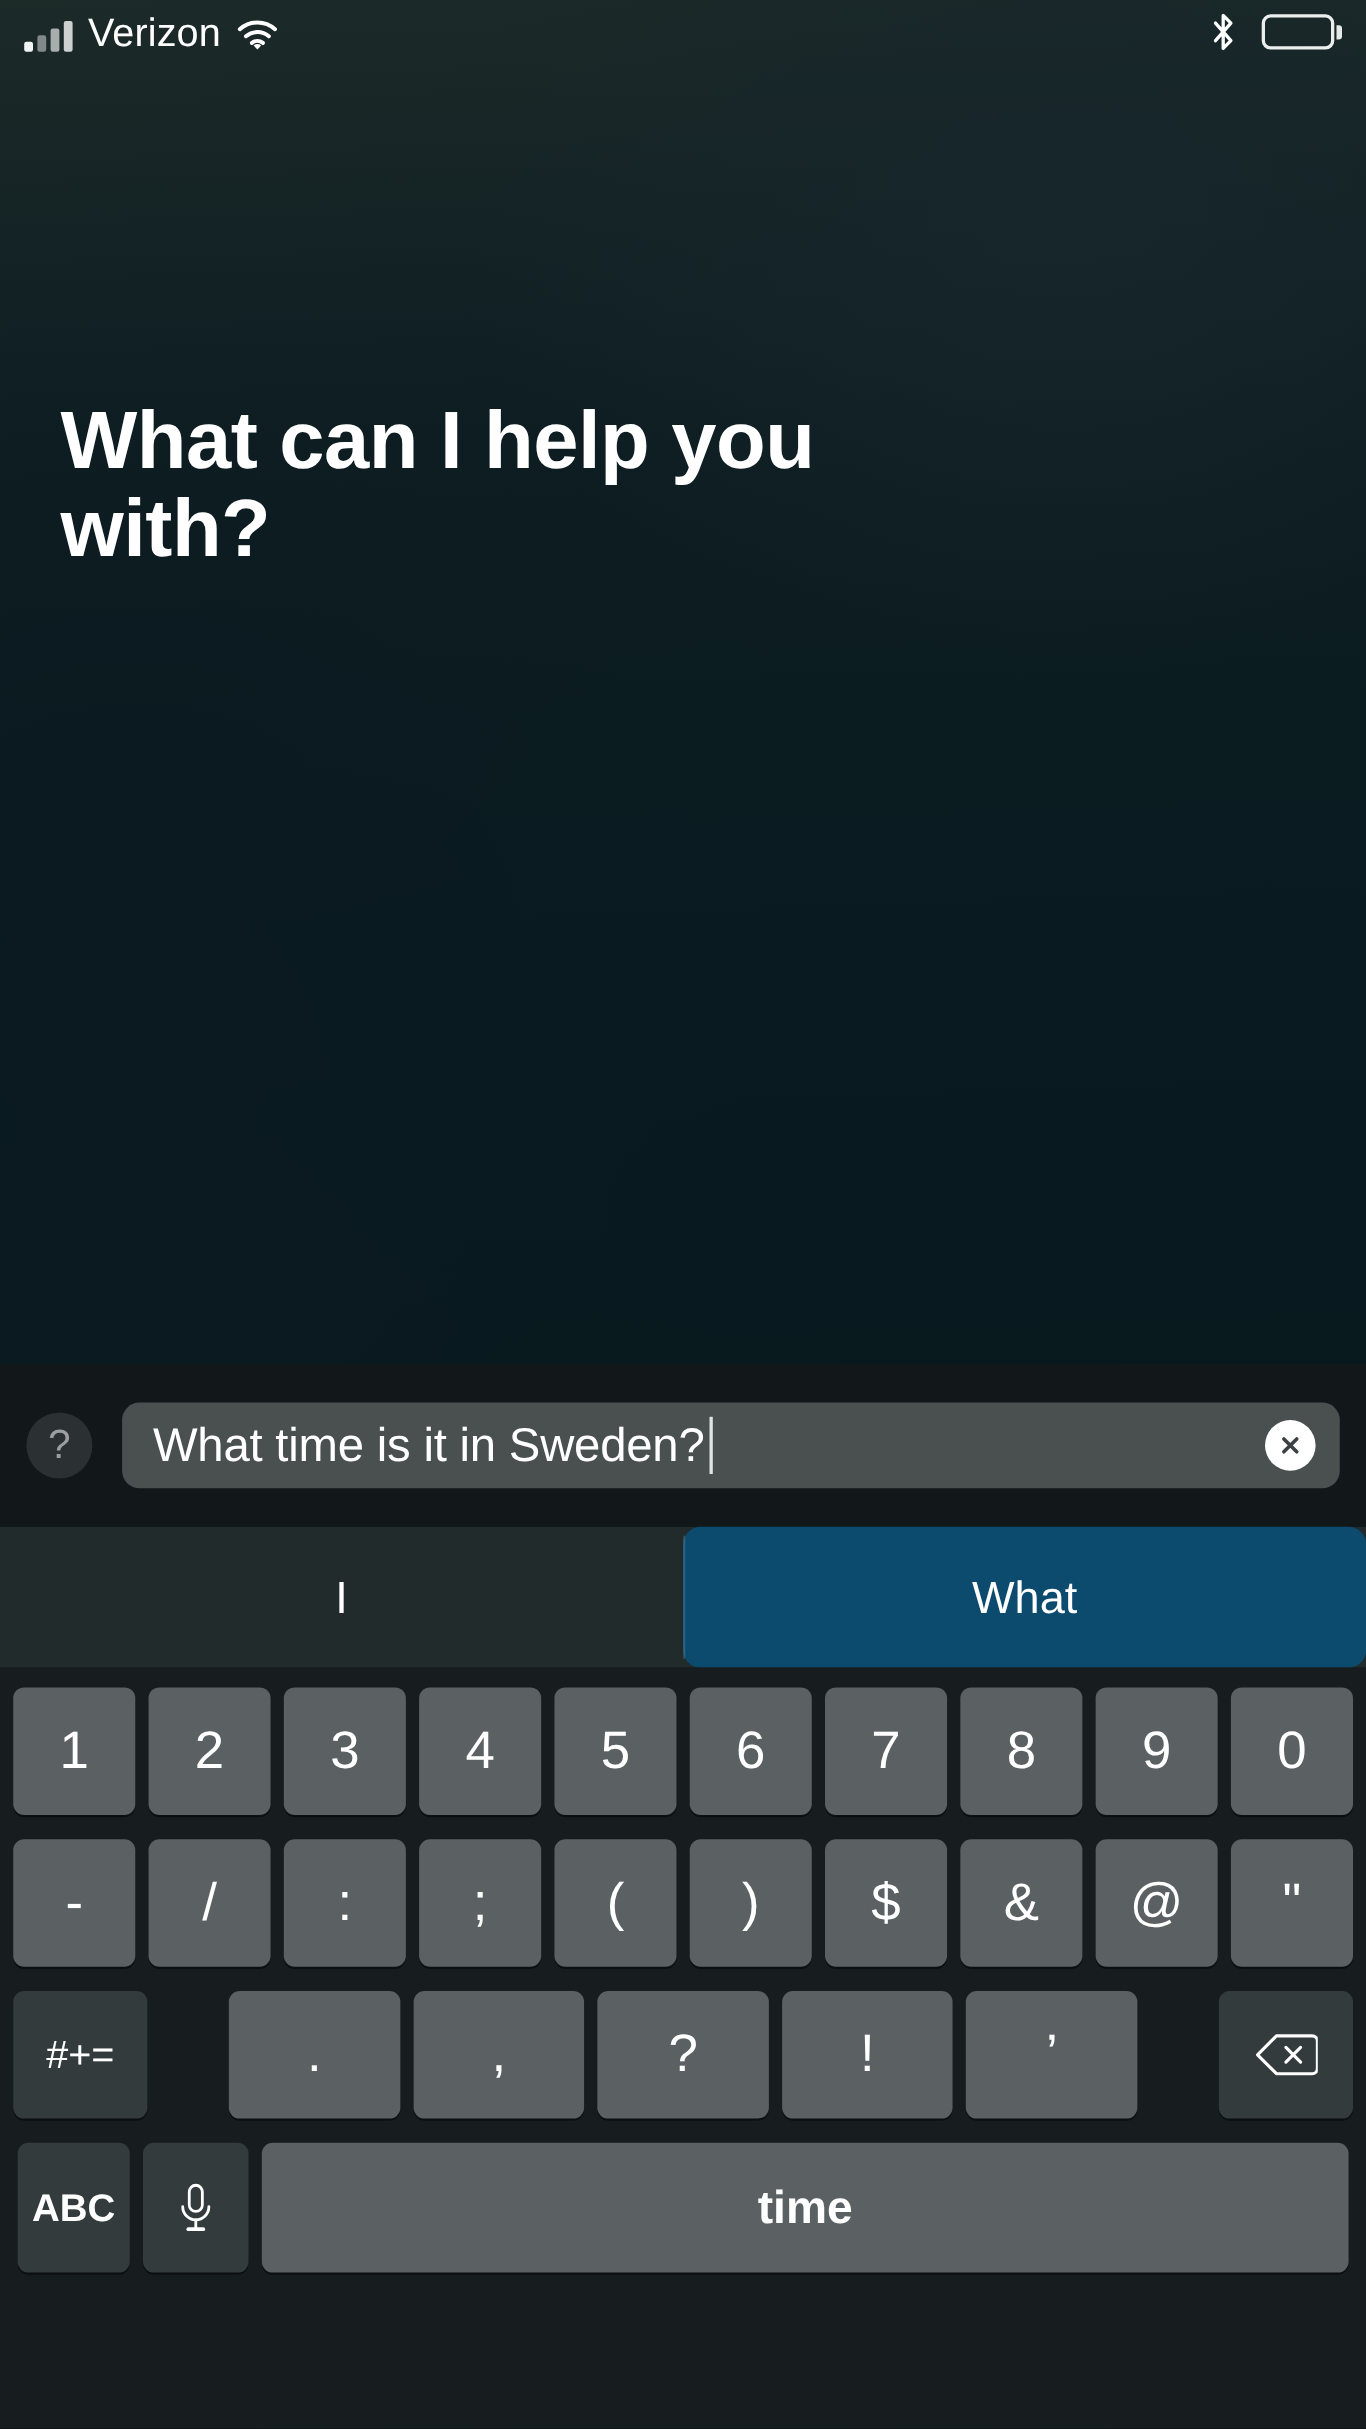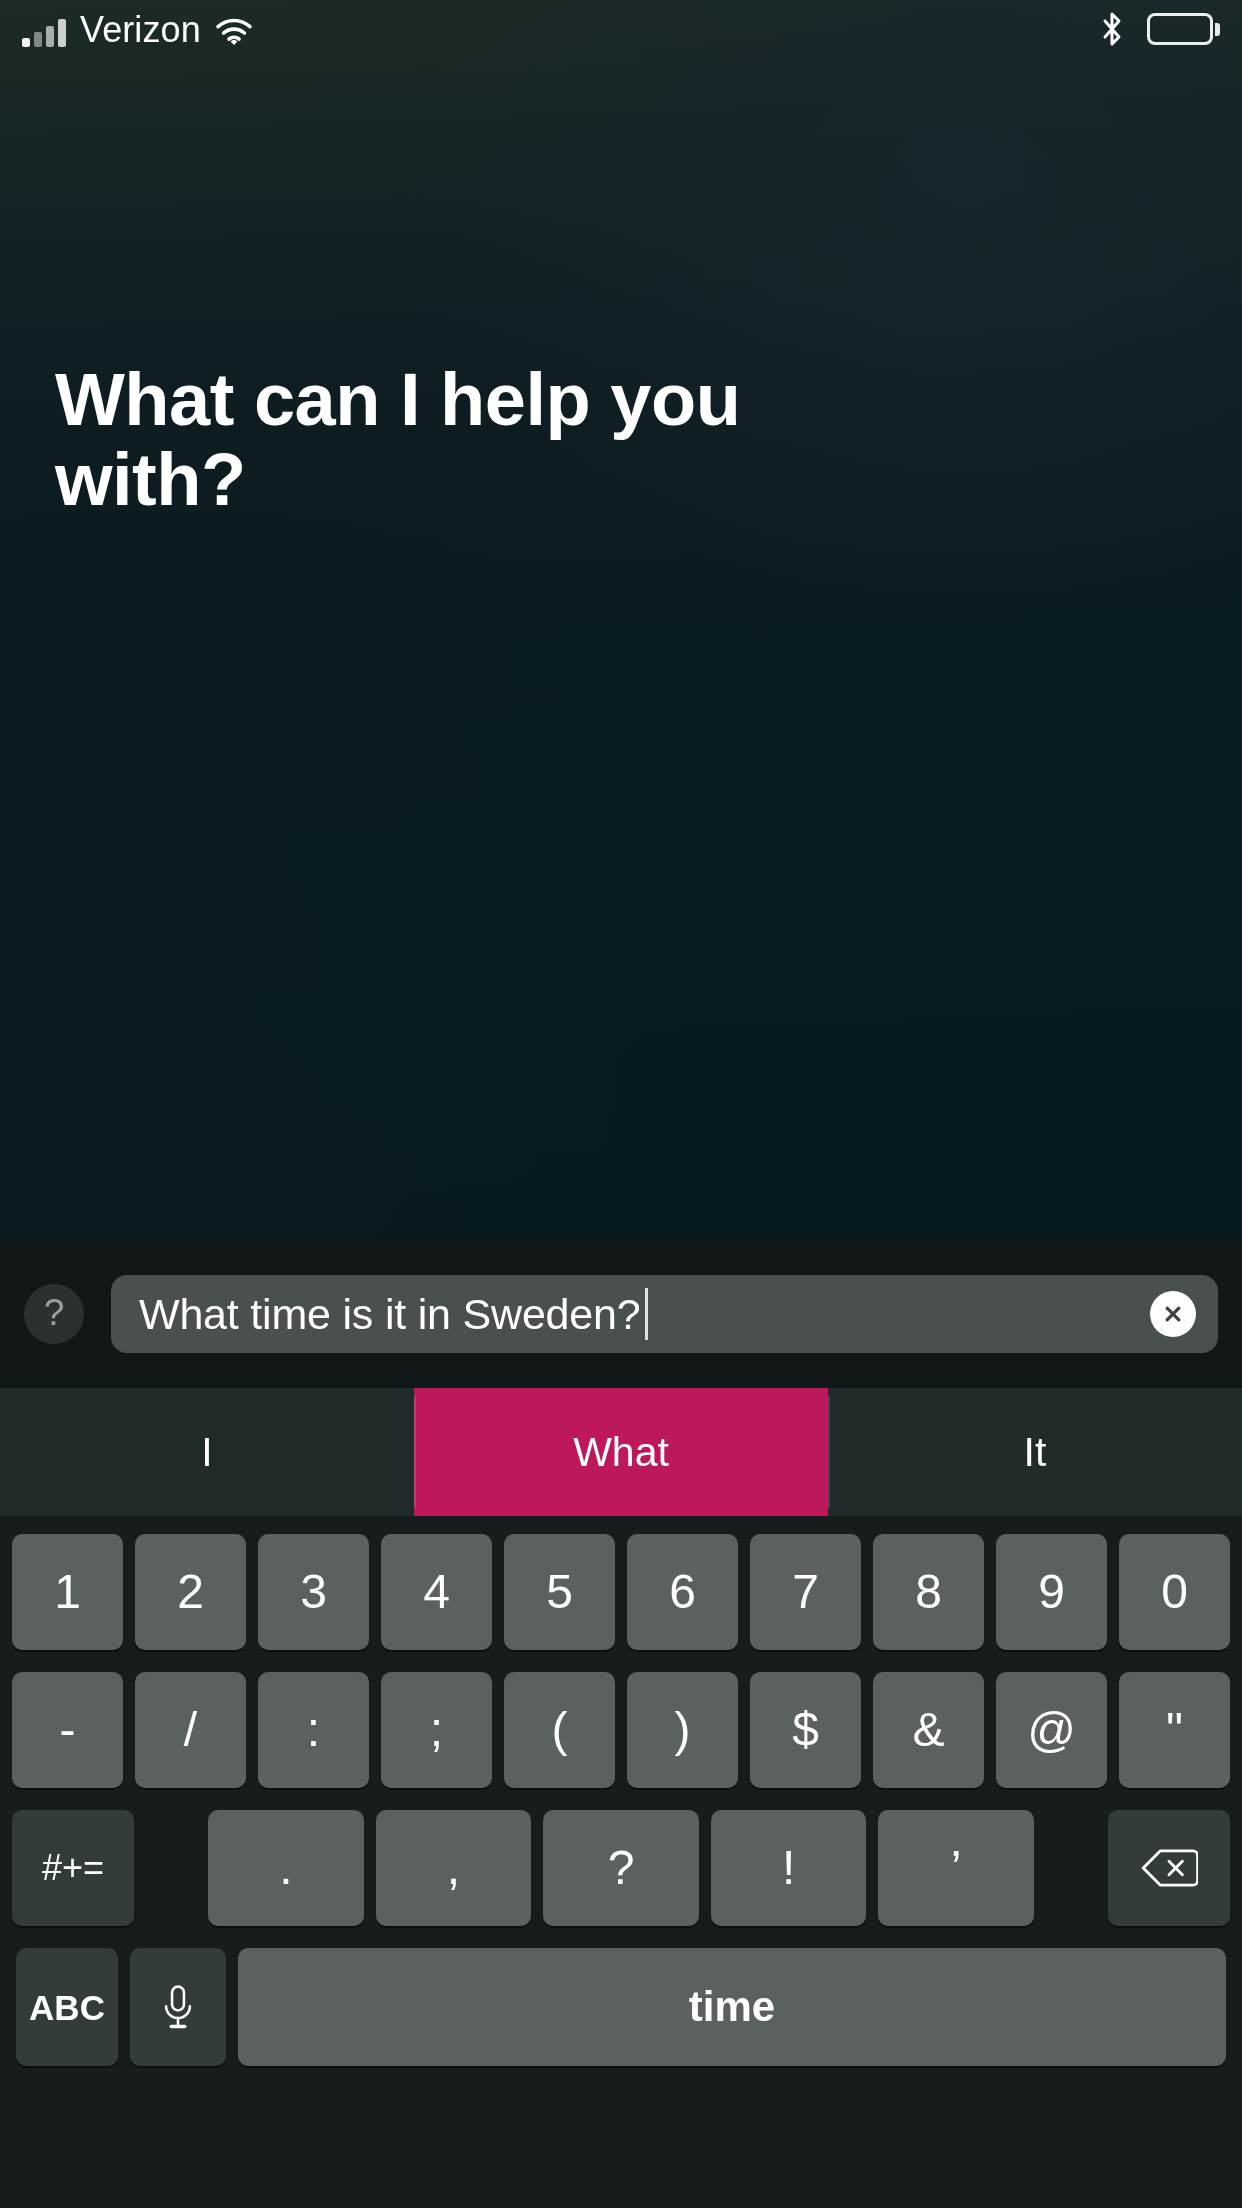--- a/index.html
+++ b/index.html
@@ -98,21 +98,21 @@
     background:#212b2c; display:flex;
   }
   .suggestion {
     flex:1; display:flex; align-items:center; justify-content:center;
     color:#fff; font-size:41px; position:relative;
   }
   .suggestion + .suggestion::before {
     content:""; position:absolute; left:0; top:8px; bottom:8px;
     width:2px; background:rgba(255,255,255,.14);
   }
-  .suggestion.is-primary { background:#be185d; }
+  .suggestion.is-primary { background:#0c4a6e;border-radius:16px; }
 
   
   #keyboard {
     position:absolute; left:0; top:1516px; width:1242px; height:692px;
     background:#171c1f; padding-top:18px;
   }
   .kb-row { display:flex; align-items:center; margin-bottom:22px; }
   #row-num, #row-sym { padding:0 6px; }
   .key {
     height:116px; border-radius:10px; background:#5b6163;
@@ -181,21 +181,20 @@
         <svg viewBox="0 0 46 46" width="30" height="30">
           <path d="M14 14 L32 32 M32 14 L14 32" stroke="#3b4042" stroke-width="5" stroke-linecap="round"></path>
         </svg>
       </span>
     </div>
   </div>
 
   <div id="suggestion-bar">
     <div class="suggestion">I</div>
     <div class="suggestion is-primary">What</div>
-    <div class="suggestion">It</div>
   </div>
 
   <div id="keyboard">
 
     <div class="kb-row" id="row-num">
       <div class="key">1</div>
       <div class="key">2</div>
       <div class="key">3</div>
       <div class="key">4</div>
       <div class="key">5</div>

